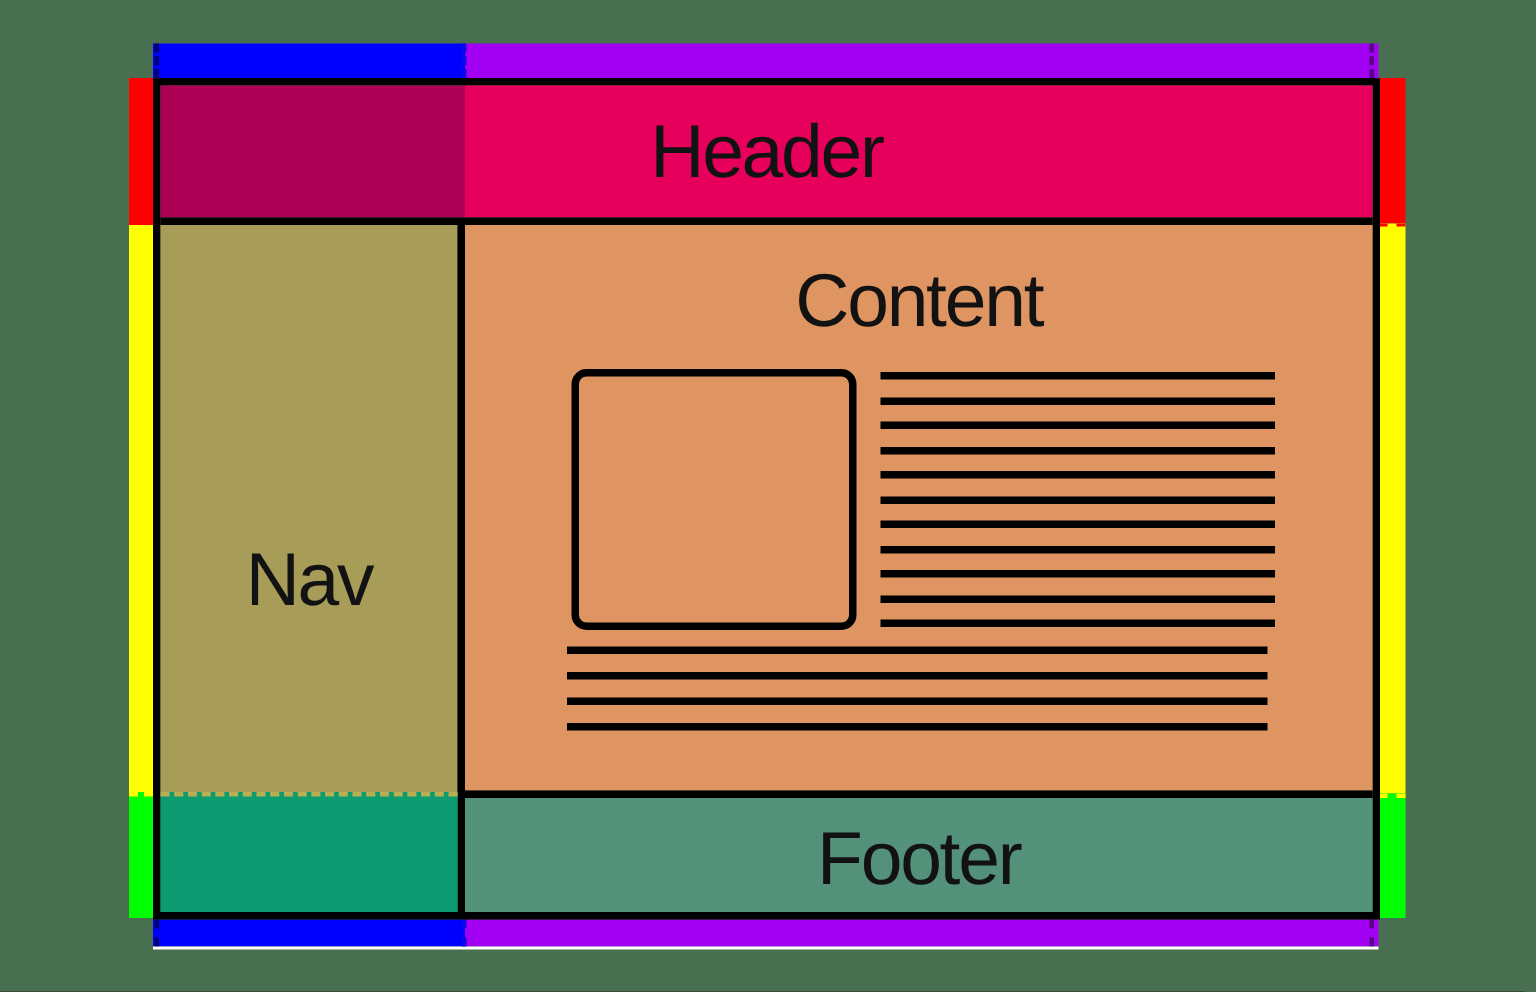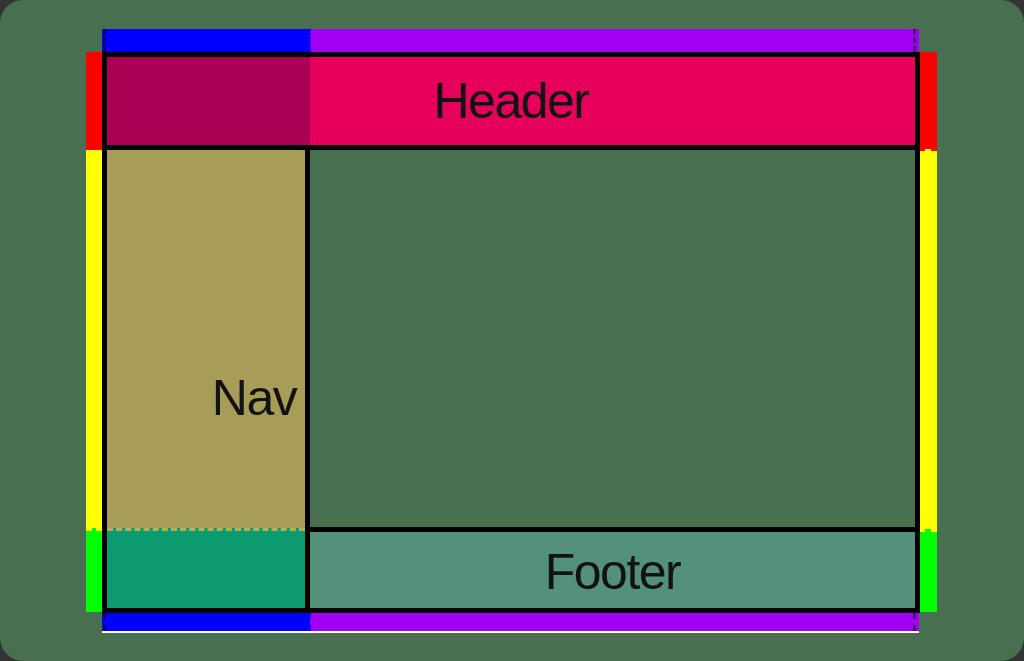--- a/index.html
+++ b/index.html
@@ -1,17 +1,17 @@
 <!DOCTYPE html>
 <html style="--page-bg: #487050; --track-blue: #0000ff; --track-purple: #a100f2; --track-red: #ff0000; --track-yellow: #ffff00; --track-green: #00ff00; --header: #e6005b; --header-overlap: #ab0054; --nav: #a79d58; --content: #df9561; --footer: #54917a; --footer-overlap: #0d9b72; --dash-olive: #b9ae52; --line-black: #000000; --underline-white: #ffffff;"><head>
 <meta charset="utf-8">
 <style>
   html,body{margin:0;padding:0;background:#333;}
   .canvas{position:relative;width:1024px;height:661px;background:var(--page-bg);overflow:hidden;
-          font-family:"Liberation Sans",sans-serif;border-radius:23px;}
+          font-family:"Liberation Sans",sans-serif;}
   .abs{position:absolute;}
 
   
   #ts-blue   {left:102px;top:29px;width:208px;height:23px;background:var(--track-blue);}
   #ts-purple {left:310px;top:29px;width:609px;height:23px;background:var(--track-purple);}
   #bs-blue   {left:102px;top:613px;width:208px;height:18px;background:var(--track-blue);}
   #bs-purple {left:310px;top:613px;width:609px;height:18px;background:var(--track-purple);}
   #underline {left:102px;top:631px;width:817px;height:2px;background:var(--underline-white);}
   #ls-red    {left:86px;top:52px;width:16px;height:98px;background:var(--track-red);}
   #ls-yellow {left:86px;top:150px;width:16px;height:378px;background:var(--track-yellow);}
@@ -43,21 +43,21 @@
   #content-cell{left:203px;top:93px;width:605px;height:377px;background:var(--content);}
   #footer-sep  {left:203px;top:470px;width:605px;height:5px;background:var(--line-black);}
   #footer-left {left:0;top:471px;width:198px;height:80px;background:var(--footer-overlap);
                 border-top:3px dashed var(--dash-olive);box-sizing:border-box;}
   #footer-right{left:203px;top:475px;width:605px;height:76px;background:var(--footer);}
 
   
   .label{position:absolute;left:0;width:100%;text-align:center;color:#121212;
          font-weight:500;font-size:50px;letter-spacing:-1.5px;line-height:52px;}
   #header-label {top:0;height:88px;line-height:88px;}
-  #nav-label    {top:222px;padding-left:48px;}
+  #nav-label    {top:210px;}
   #content-label{top:24px;}
   #footer-label {top:0;height:66px;line-height:80px;}
 
   
   #wf-imagebox{left:71px;top:96px;width:190px;height:174px;border:5px solid var(--line-black);
                border-radius:10px;box-sizing:border-box;}
   .lines{position:absolute;display:flex;flex-direction:column;}
   #wf-right-lines {left:277px;top:98px;width:263px;gap:11.5px;}
   #wf-bottom-lines{left:68px;top:281px;width:467px;gap:12px;}
   .tline{height:5px;background:var(--line-black);}
@@ -92,20 +92,43 @@
     <div class="abs" id="header-left"></div>
     <div class="abs" id="header-right"></div>
     <div class="label" id="header-label">Header</div>
     <div class="abs" id="header-sep"></div>
 
     <div class="abs" id="nav-cell">
       <div class="label" id="nav-label">Nav</div>
     </div>
     <div class="abs" id="nav-sep"></div>
 
+    <div class="abs" id="content-cell">
+      <div class="label" id="content-label">Content</div>
+      <div class="abs" id="wf-imagebox"></div>
+      <div class="lines" id="wf-right-lines">
+          <div class="tline"></div>
+          <div class="tline"></div>
+          <div class="tline"></div>
+          <div class="tline"></div>
+          <div class="tline"></div>
+          <div class="tline"></div>
+          <div class="tline"></div>
+          <div class="tline"></div>
+          <div class="tline"></div>
+          <div class="tline"></div>
+          <div class="tline"></div>
+        </div>
+      <div class="lines" id="wf-bottom-lines">
+          <div class="tline"></div>
+          <div class="tline"></div>
+          <div class="tline"></div>
+          <div class="tline"></div>
+        </div>
+    </div>
 
     <div class="abs" id="footer-sep"></div>
     <div class="abs" id="footer-left"></div>
     <div class="abs" id="footer-right">
       <div class="label" id="footer-label">Footer</div>
     </div>
 
   </div>
 </div>
 

